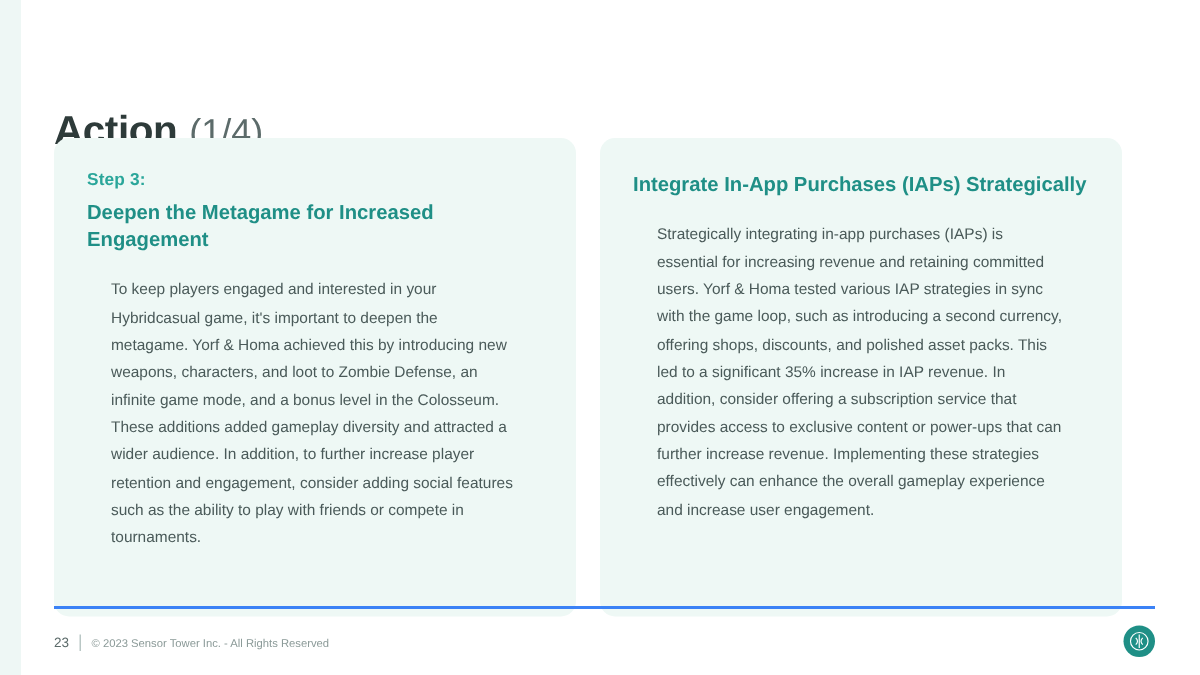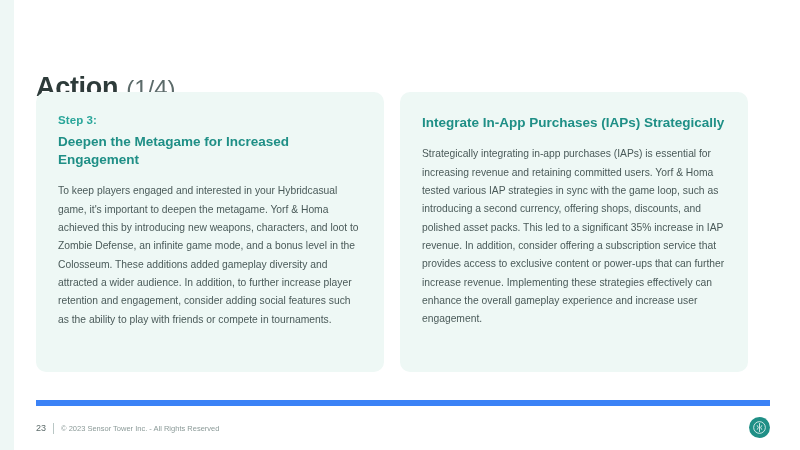--- a/index.html
+++ b/index.html
@@ -74,29 +74,29 @@
     font-size: 13.5px;
     font-weight: bold;
     color: #1f8f86;
     line-height: 1.35;
     margin: 0 0 13px 0;
   }
   .card-body {
     font-size: 10.3px;
     line-height: 1.78;
     color: #4a5a59;
-    margin: 0;
+    margin: 16px;
   }
   .footer {
     position: absolute;
     left: 36px;
     right: 30px;
     bottom: 0;
     height: 44px;
-    border-top: 6px solid #3b82f6;
+    border-top: 2px solid #3b82f6;
   }
   .footer-inner {
     display: flex;
     align-items: center;
     height: 44px;
     gap: 7px;
   }
   .page-num {
     font-size: 9px;
     color: #5c6b6a;

